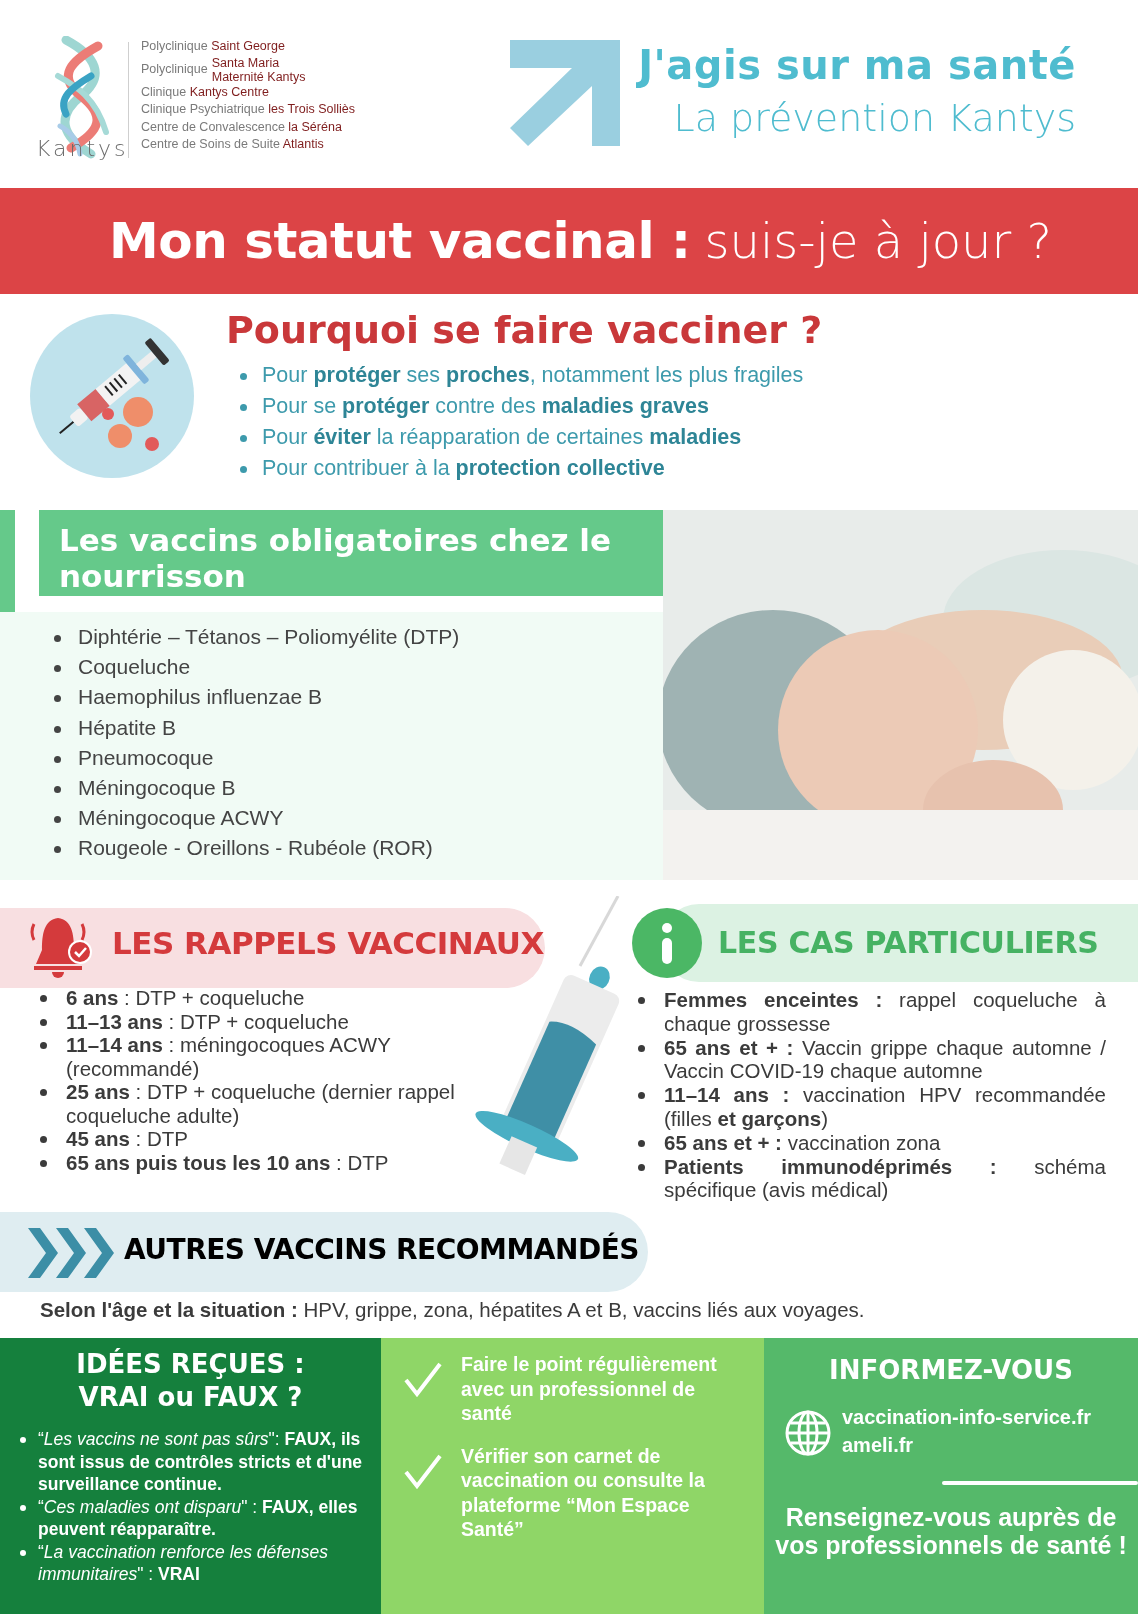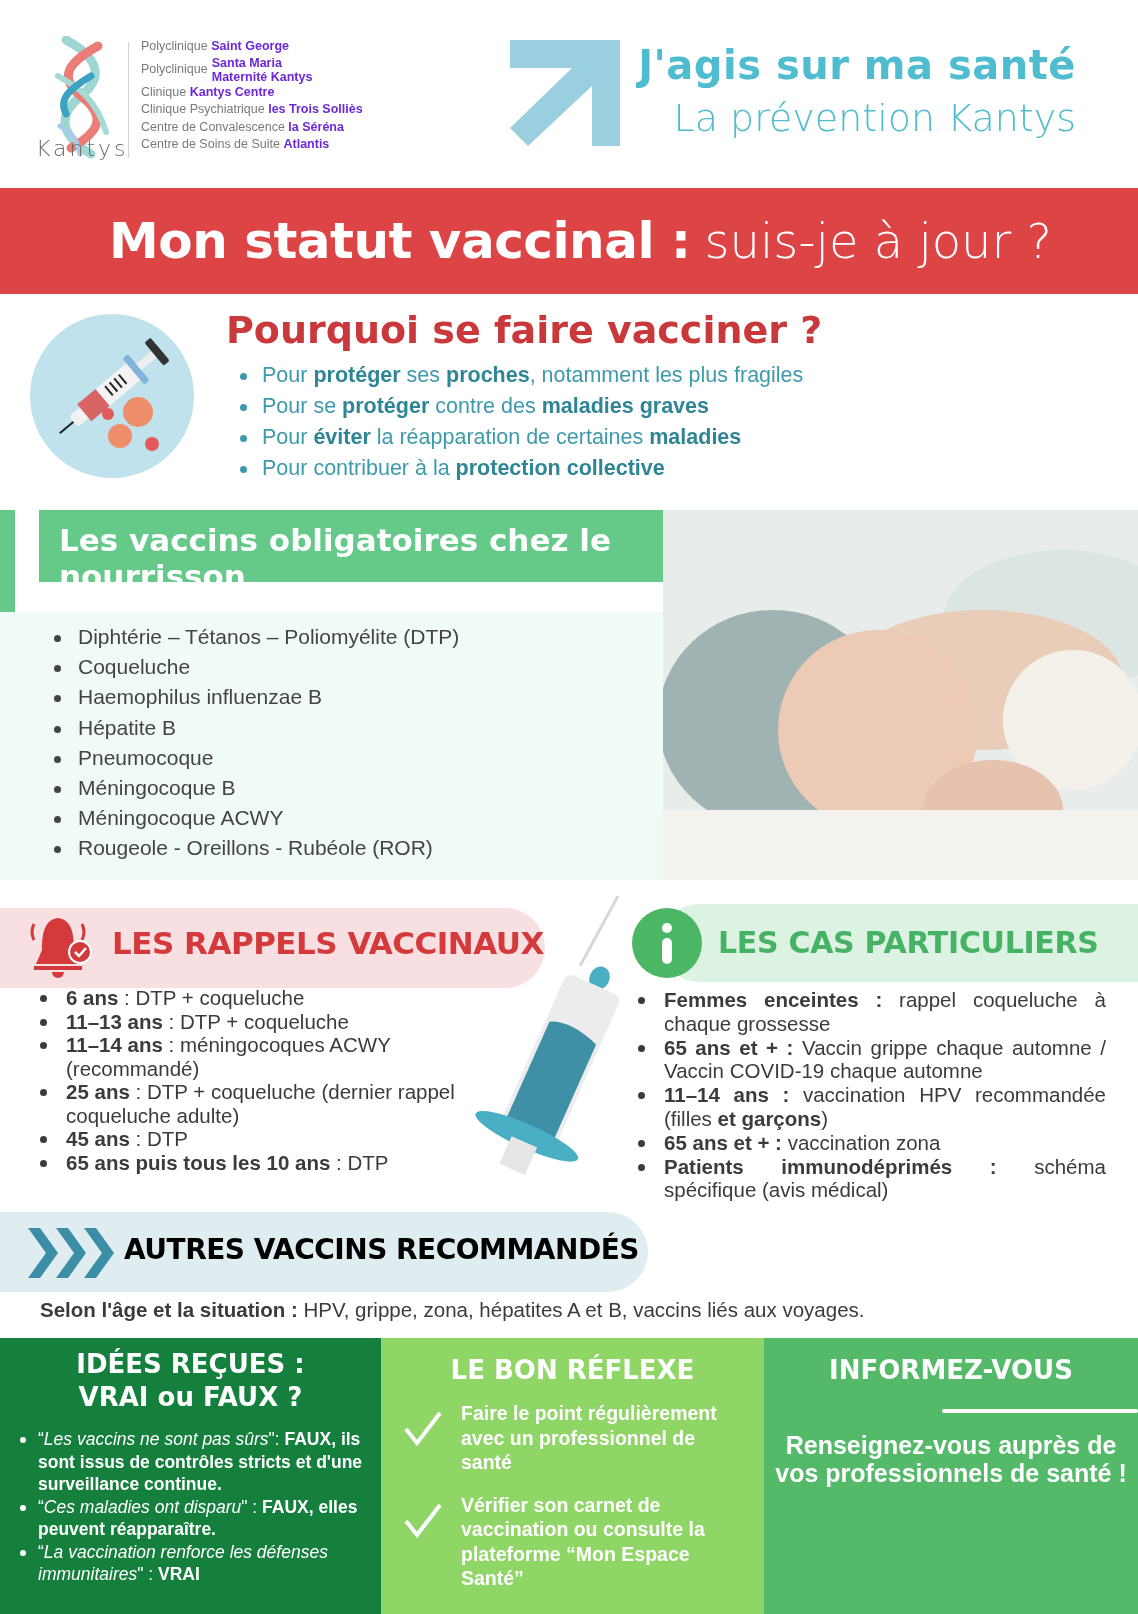--- a/index.html
+++ b/index.html
@@ -6,21 +6,21 @@
   html, body { width: 1138px; height: 1614px; background: #ffffff; overflow: hidden; }
   body { font-family: "Liberation Sans", "DejaVu Sans", sans-serif; color: #3b3b3b; position: relative; }
 
   
   .header { position: absolute; left: 0; top: 0; width: 1138px; height: 188px; }
   .logo { position: absolute; left: 36px; top: 36px; width: 90px; height: 130px; }
   .logo-word { position: absolute; left: 36px; top: 136px; font-size: 22px; letter-spacing: 3px; color: #6c6c6c; font-family: "DejaVu Sans", sans-serif; font-weight: 300; }
   .logo-divider { position: absolute; left: 128px; top: 42px; width: 1px; height: 116px; background: #cfcfcf; }
   .clinics { position: absolute; left: 141px; top: 38px; font-size: 12.5px; color: #7a7a7a; line-height: 17.5px; }
   .clinics .row { white-space: nowrap; }
-  .clinics b { color: #6d28d9; font-weight: bold; }
+  .clinics b { color: #7f1d1d; font-weight: normal; }
   .clinics .row-two { display: flex; align-items: center; }
   .clinics .row-two .stack { display: inline-block; line-height: 14px; margin-left: 4px; }
   .arrow { position: absolute; left: 510px; top: 40px; width: 110px; height: 106px; }
   .tagline { position: absolute; right: 62px; top: 42px; text-align: right; }
   .tagline .t1 { font-size: 40px; font-weight: bold; color: #4fbccf; font-family: "DejaVu Sans", sans-serif; letter-spacing: 0.5px; }
   .tagline .t2 { font-size: 38px; color: #4fbccf; font-family: "DejaVu Sans", sans-serif; font-weight: 300; margin-top: 8px; }
 
   
   .banner { position: absolute; left: 0; top: 188px; width: 1138px; height: 106px; background: #dc4446; display: flex; align-items: center; justify-content: center; color: #fff; }
   .banner .b1 { font-size: 50px; font-weight: bold; font-family: "DejaVu Sans", sans-serif; letter-spacing: -0.5px; margin-left: 23px; }
@@ -29,21 +29,21 @@
   
   .why-icon { position: absolute; left: 28px; top: 312px; width: 168px; height: 168px; }
   .why-title { position: absolute; left: 226px; top: 308px; font-size: 38px; font-weight: bold; color: #c9383a; font-family: "DejaVu Sans", sans-serif; }
   .why-list { position: absolute; left: 238px; top: 360px; list-style: none; }
   .why-list li { font-size: 21.5px; color: #3d9aac; line-height: 31px; white-space: nowrap; position: relative; padding-left: 24px; }
   .why-list li::before { content: ""; position: absolute; left: 2px; top: 13px; width: 7px; height: 7px; border-radius: 50%; background: #3d9aac; }
   .why-list li b { color: #2e8596; font-weight: bold; }
 
   
   .mand-band-left { position: absolute; left: 0; top: 510px; width: 15px; height: 102px; background: #65c98a; }
-  .mand-header { position: absolute; left: 39px; top: 510px; width: 624px; height: 72px; background: #65c98a; color: #fff; padding: 12px 0 0 20px; font-size: 31px; font-weight: bold; font-family: "DejaVu Sans", sans-serif; line-height: 36px; }
+  .mand-header { position: absolute; left: 39px; top: 510px; width: 624px; height: 86px; background: #65c98a; color: #fff; padding: 12px 0 0 20px; font-size: 31px; font-weight: bold; font-family: "DejaVu Sans", sans-serif; line-height: 36px; }
   .mand-body { position: absolute; left: 0; top: 612px; width: 663px; height: 268px; background: #f1fbf5; }
   .mand-list { position: absolute; left: 52px; top: 622px; list-style: none; }
   .mand-list li { font-size: 21px; color: #444; line-height: 30.2px; position: relative; padding-left: 26px; white-space: nowrap; }
   .mand-list li::before { content: ""; position: absolute; left: 2px; top: 13px; width: 7px; height: 7px; border-radius: 50%; background: #444; }
   .baby-photo { position: absolute; left: 663px; top: 510px; width: 475px; height: 370px; overflow: hidden; background: linear-gradient(160deg, #e9ecea 0%, #dde5e2 40%, #f2f0ee 100%); }
 
   
   .rappels-pill { position: absolute; left: 0; top: 908px; width: 545px; height: 80px; background: #f8dfe1; border-radius: 0 40px 40px 0; }
   .bell { position: absolute; left: 26px; top: 910px; width: 74px; height: 74px; }
   .rappels-title { position: absolute; left: 112px; top: 925px; font-size: 31px; font-weight: bold; color: #d43a3c; font-family: "DejaVu Sans", sans-serif; letter-spacing: -0.5px; }
@@ -253,32 +253,45 @@
     <div>VRAI ou FAUX ?</div>
   </div>
   <ul class="idees-list">
     <li>“<i>Les vaccins ne sont pas sûrs</i><span>": </span><b>FAUX</b><b>, ils sont issus de contrôles stricts et d'une surveillance continue.</b></li>
     <li>“<i>Ces maladies ont disparu</i><span>" : </span><b>FAUX</b><b>, elles peuvent réapparaître.</b></li>
     <li>“<i>La vaccination renforce les défenses immunitaires</i><span>" : </span><b>VRAI</b></li>
   </ul>
 </div>
 
 <div class="card card-reflexe">
-  <div class="card-title reflexe-title">LE BON RÉFLEXE</div>
   <div class="reflexe-item">
     <svg class="check" viewBox="0 0 40 40">
         <path d="M3 20 L14 34 L37 4" stroke="#fff" stroke-width="4" fill="none"></path>
       </svg>
     <div class="txt">Faire le point régulièrement avec un professionnel de santé</div>
   </div>
   <div class="reflexe-item">
     <svg class="check" viewBox="0 0 40 40">
         <path d="M3 20 L14 34 L37 4" stroke="#fff" stroke-width="4" fill="none"></path>
       </svg>
     <div class="txt">Vérifier son carnet de vaccination ou consulte la plateforme “Mon Espace Santé”</div>
   </div>
 </div>
 
 <div class="card card-inform">
   <div class="card-title inform-title">INFORMEZ-VOUS</div>
+  <div class="inform-links">
+    <svg class="globe" viewBox="0 0 48 48">
+      <circle cx="24" cy="24" r="21" stroke="#fff" stroke-width="3" fill="none"></circle>
+      <ellipse cx="24" cy="24" rx="9" ry="21" stroke="#fff" stroke-width="3" fill="none"></ellipse>
+      <line x1="24" y1="3" x2="24" y2="45" stroke="#fff" stroke-width="3"></line>
+      <line x1="3" y1="24" x2="45" y2="24" stroke="#fff" stroke-width="3"></line>
+      <line x1="7" y1="14" x2="41" y2="14" stroke="#fff" stroke-width="3"></line>
+      <line x1="7" y1="34" x2="41" y2="34" stroke="#fff" stroke-width="3"></line>
+    </svg>
+    <div class="links">
+      <div>vaccination-info-service.fr</div>
+      <div>ameli.fr</div>
+    </div>
+  </div>
   <div class="inform-divider"></div>
   <div class="inform-cta">Renseignez-vous auprès de vos professionnels de santé !</div>
 </div>
 
 </body></html>

